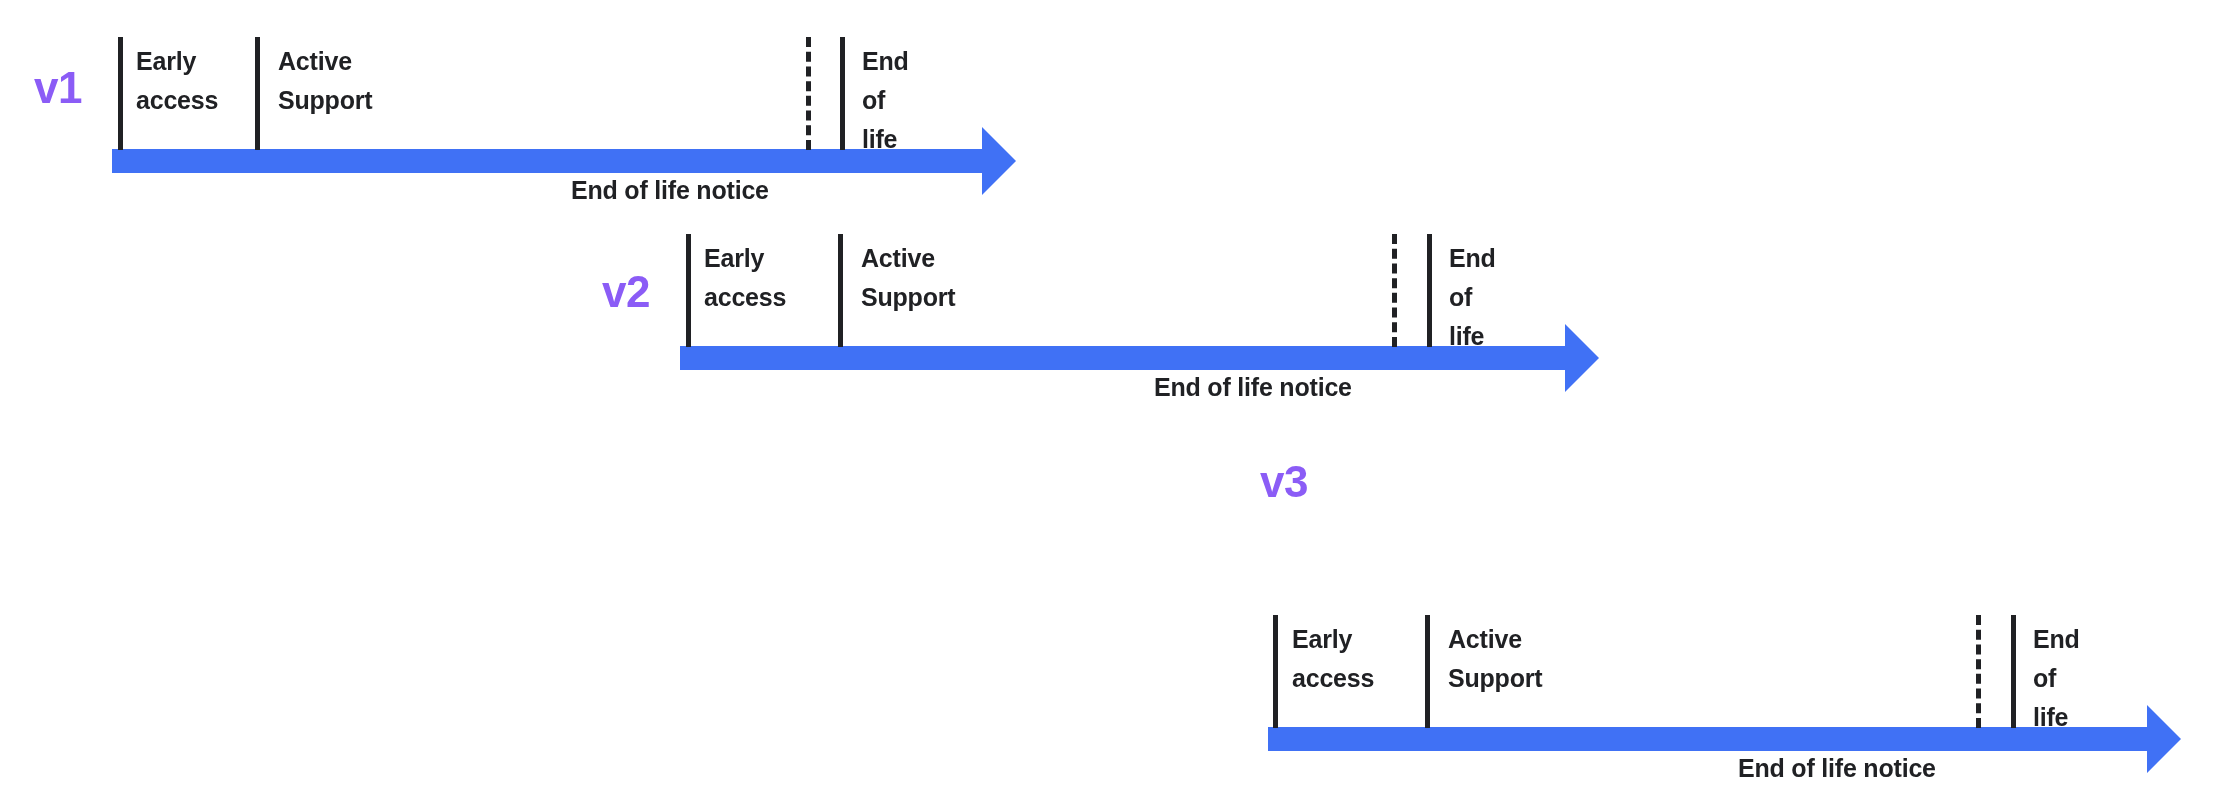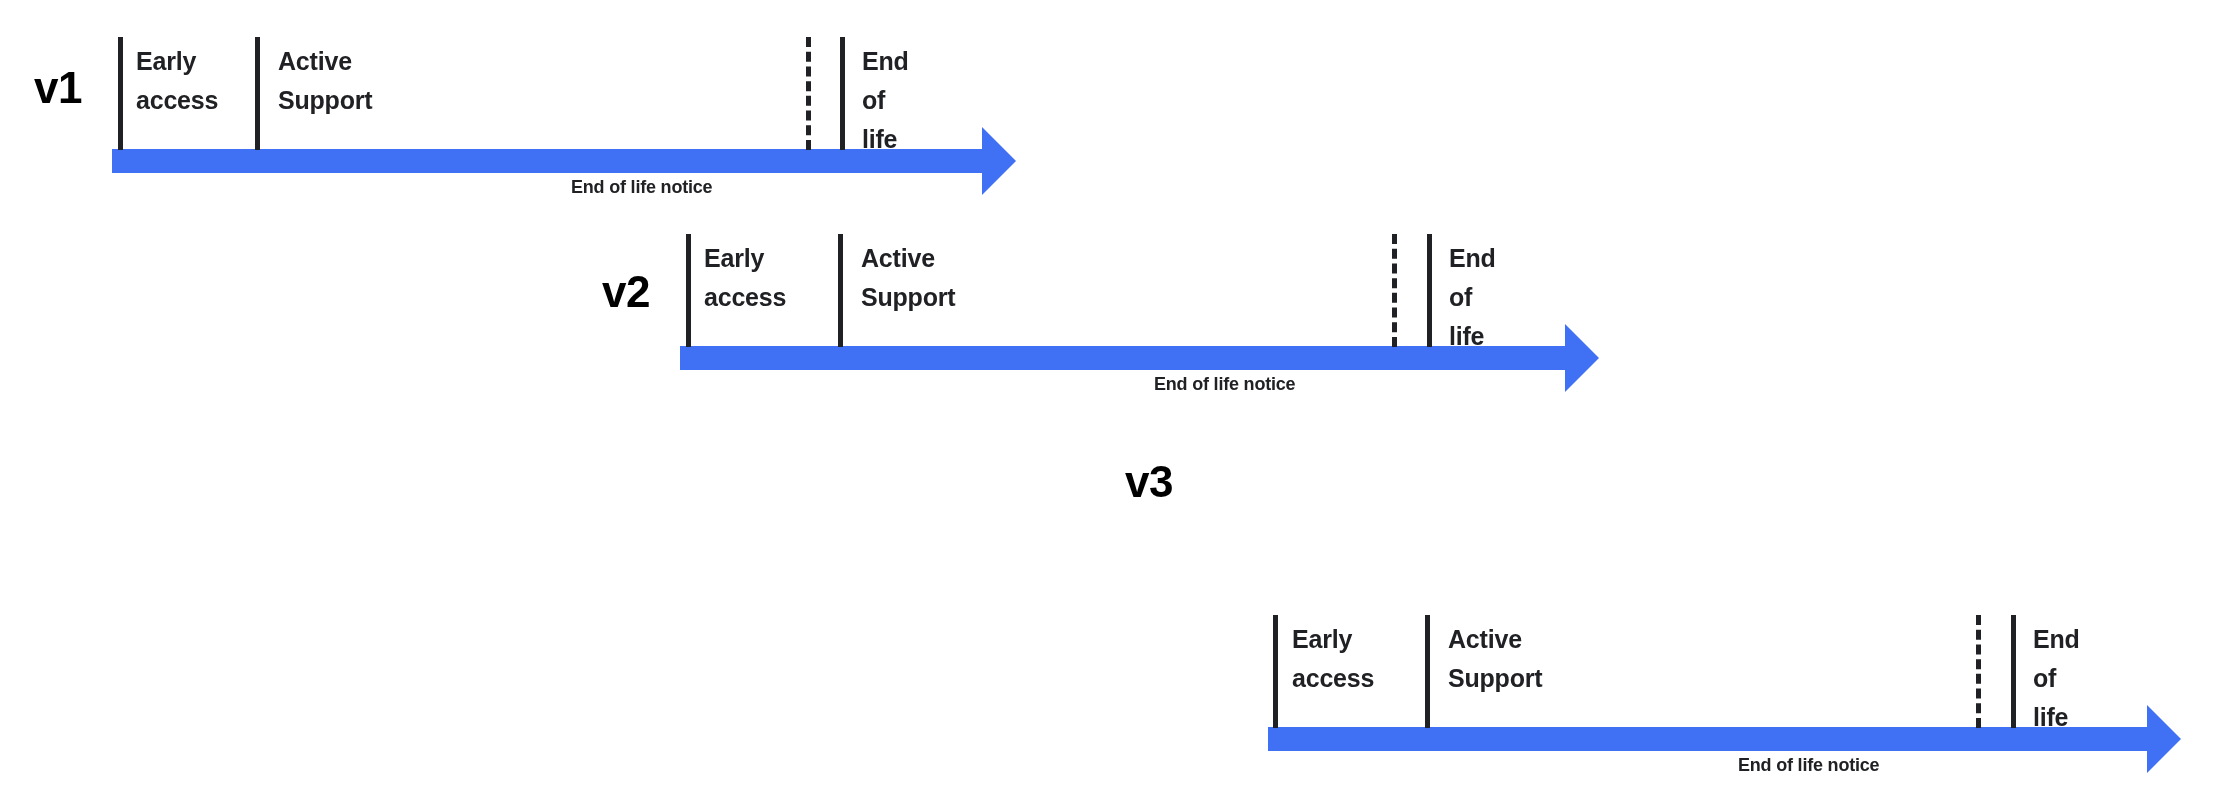--- a/index.html
+++ b/index.html
@@ -22,21 +22,21 @@
   .lifecycle-row {
     position: absolute;
     left: 0;
     top: 0;
   }
   
   .version-label {
     position: absolute;
     font-size: 44px;
     font-weight: 700;
-    color: #000000;
+    color: #8b5cf6;
     letter-spacing: -0.5px;
     line-height: 1;
     white-space: nowrap;
     text-align: right;
   }
   
   .tick {
     position: absolute;
     width: 5px;
     background: #202124;
@@ -63,21 +63,21 @@
     font-size: 25px;
     font-weight: 700;
     color: #202124;
     line-height: 39px;
     white-space: pre-line;
     letter-spacing: -0.2px;
   }
   
   .notice-label {
     position: absolute;
-    font-size: 18px;
+    font-size: 25px;
     font-weight: 700;
     color: #202124;
     line-height: 1;
     white-space: nowrap;
     letter-spacing: -0.2px;
   }
 </style>
 </head>
 <body>
 
@@ -108,21 +108,21 @@
       <div class="tick" style="left: 838px; top: 234px; height: 113px; background: rgb(32, 33, 36);"></div>
       <div class="tick-dashed" style="left: 1392px; top: 234px; height: 113px; border-left-color: rgb(32, 33, 36);"></div>
       <div class="tick" style="left: 1427px; top: 234px; height: 113px; background: rgb(32, 33, 36);"></div>
       <div class="phase-label" style="left: 704px; top: 239px; color: rgb(32, 33, 36);">Early
 access</div>
       <div class="phase-label" style="left: 861px; top: 239px; color: rgb(32, 33, 36);">Active Support</div>
       <div class="phase-label" style="left: 1449px; top: 239px; color: rgb(32, 33, 36);">End of life</div>
       <div class="notice-label" style="left: 1154px; top: 375px; color: rgb(32, 33, 36);">End of life notice</div>
     </div>
     <div class="lifecycle-row">
-      <div class="version-label" style="left: 1119px; top: 460px; width: 54px;">v3</div>
+      <div class="version-label" style="left: 1254px; top: 460px; width: 54px;">v3</div>
       <div class="timeline-bar" style="left: 1268px; top: 727px; width: 856px; background: rgb(64, 113, 245);"></div>
       <div class="timeline-arrow" style="left: 2090px; top: 705px; width: 91px; height: 68px;"><svg width="91" height="68" viewBox="0 0 91 68">
           <path d="M0 22 L57 22 L57 0 L91 34 L57 68 L57 46 L0 46 Z" fill="#4071F5"></path>
         </svg></div>
       <div class="tick" style="left: 1273px; top: 615px; height: 113px; background: rgb(32, 33, 36);"></div>
       <div class="tick" style="left: 1425px; top: 615px; height: 113px; background: rgb(32, 33, 36);"></div>
       <div class="tick-dashed" style="left: 1976px; top: 615px; height: 113px; border-left-color: rgb(32, 33, 36);"></div>
       <div class="tick" style="left: 2011px; top: 615px; height: 113px; background: rgb(32, 33, 36);"></div>
       <div class="phase-label" style="left: 1292px; top: 620px; color: rgb(32, 33, 36);">Early
 access</div>

